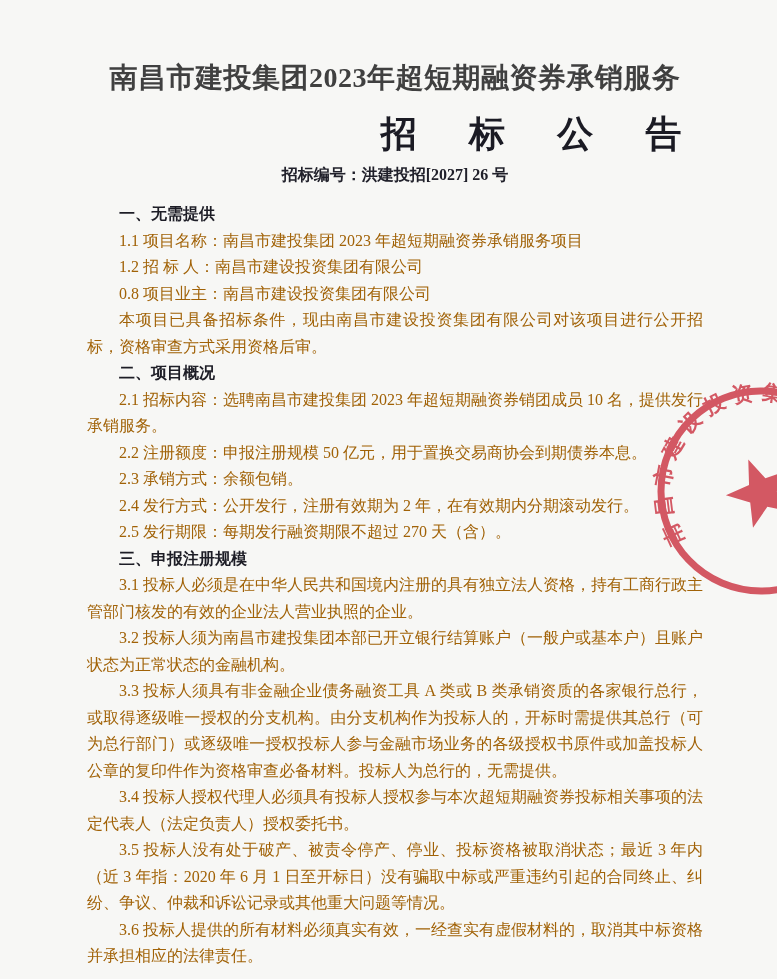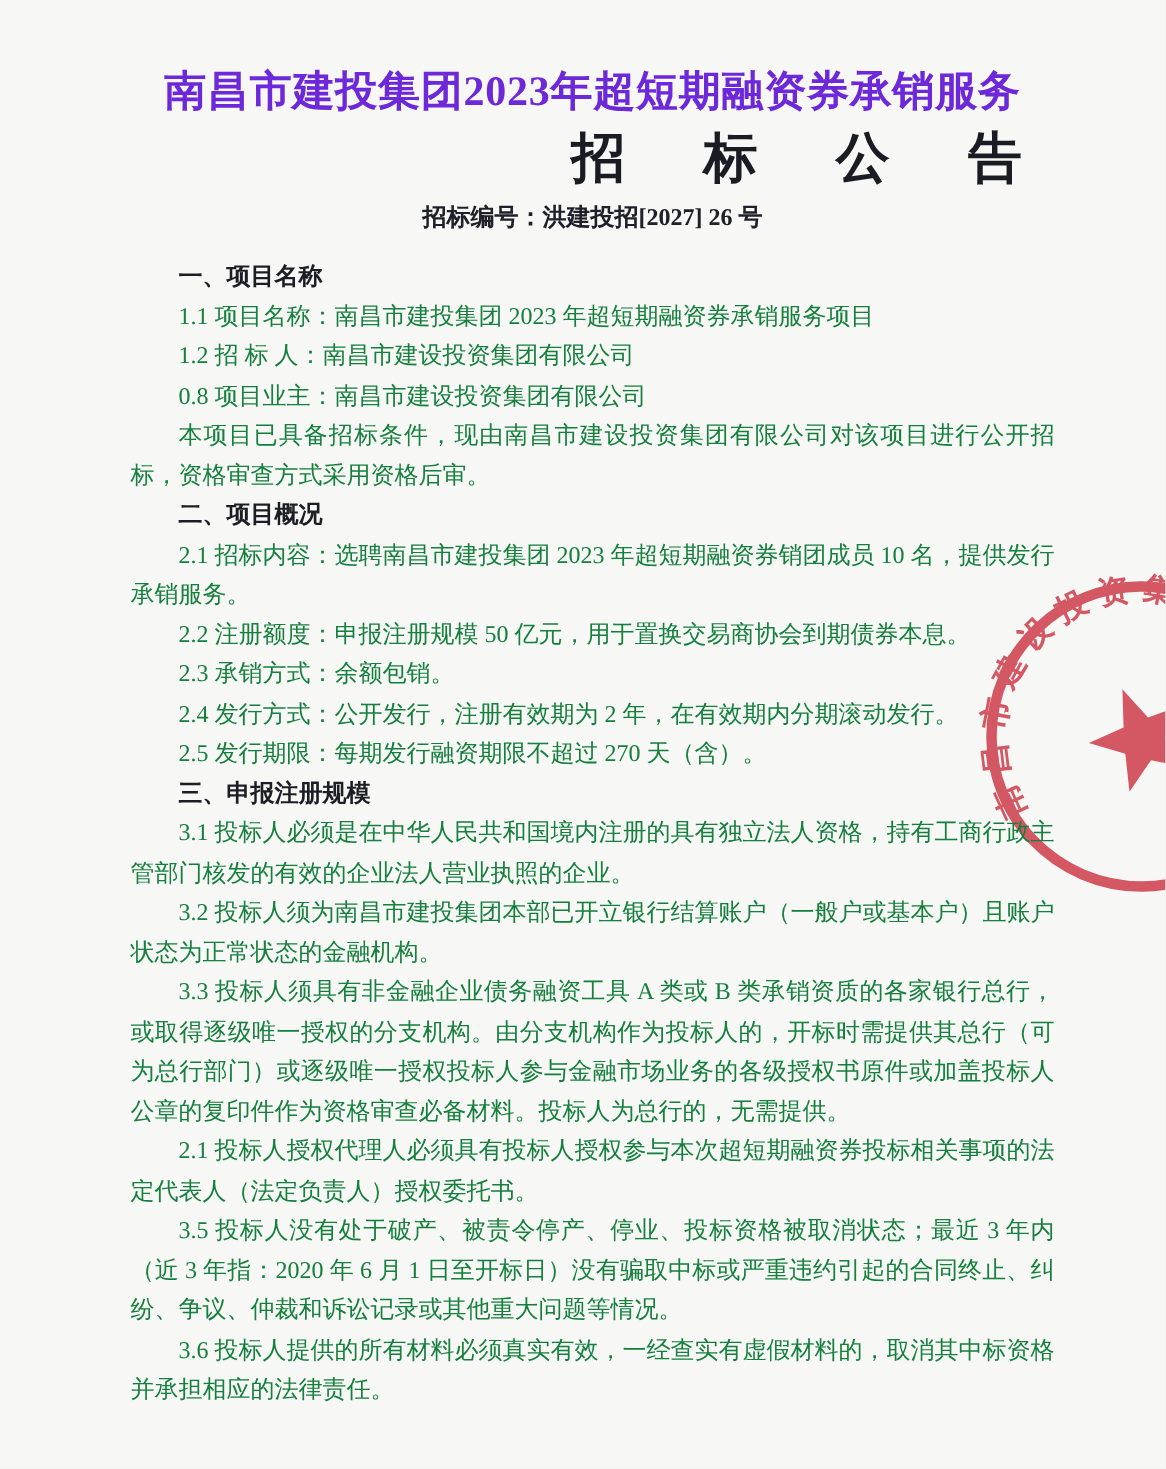--- a/index.html
+++ b/index.html
@@ -19,24 +19,24 @@
   .content {
     position: relative;
     z-index: 2;
     padding: 42px 74px 0 87px;
     box-sizing: border-box;
   }
   .doc-title1 {
     text-align: center;
     font-size: 28px;
     font-weight: bold;
-    color: #6d28d9;
+    color: #404040;
     line-height: 40px;
     letter-spacing: 0.5px;
-    margin: 0;
+    margin: 16px;
   }
   .doc-title2 {
     text-align: right;
     font-size: 36px;
     font-weight: bold;
     color: #1b1b24;
     line-height: 40px;
     letter-spacing: 0.6em;
     margin: 3px 0 0 0.6em; 
   }
@@ -57,21 +57,21 @@
     text-indent: 2em;
     margin: 0;
     color: #1d1d26;
   }
   .para {
     font-size: 16px;
     line-height: 26.5px;
     text-indent: 2em;
     text-align: justify;
     margin: 0;
-    color: #15803d;
+    color: #a16207;
   }
   
   .stamp {
     position: absolute;
     left: 651px; top: 381px;
     width: 220px; height: 220px;
     z-index: 1;
     opacity: 0.88;
     transform: rotate(-22deg);
   }
@@ -98,41 +98,41 @@
 
   <div class="content">
 
     <h1 class="doc-title1">南昌市建投集团2023年超短期融资券承销服务</h1>
     <h1 class="doc-title2">招 标 公 告</h1>
     <div class="doc-number">招标编号：洪建投招[2027] 26 号</div>
 
     <div class="body-text">
 
       <div class="section">
-        <h2 class="section-heading">一、项目名称</h2>
+        <h2 class="section-heading">一、无需提供</h2>
         <p class="para">1.1 项目名称：南昌市建投集团 2023 年超短期融资券承销服务项目</p>
         <p class="para">1.2 招 标 人：南昌市建设投资集团有限公司</p>
         <p class="para">0.8 项目业主：南昌市建设投资集团有限公司</p>
         <p class="para">本项目已具备招标条件，现由南昌市建设投资集团有限公司对该项目进行公开招标，资格审查方式采用资格后审。</p>
       </div>
 
       <div class="section">
         <h2 class="section-heading">二、项目概况</h2>
         <p class="para">2.1 招标内容：选聘南昌市建投集团 2023 年超短期融资券销团成员 10 名，提供发行承销服务。</p>
         <p class="para">2.2 注册额度：申报注册规模 50 亿元，用于置换交易商协会到期债券本息。</p>
         <p class="para">2.3 承销方式：余额包销。</p>
         <p class="para">2.4 发行方式：公开发行，注册有效期为 2 年，在有效期内分期滚动发行。</p>
         <p class="para">2.5 发行期限：每期发行融资期限不超过 270 天（含）。</p>
       </div>
 
       <div class="section">
         <h2 class="section-heading">三、申报注册规模</h2>
         <p class="para">3.1 投标人必须是在中华人民共和国境内注册的具有独立法人资格，持有工商行政主管部门核发的有效的企业法人营业执照的企业。</p>
         <p class="para">3.2 投标人须为南昌市建投集团本部已开立银行结算账户（一般户或基本户）且账户状态为正常状态的金融机构。</p>
         <p class="para">3.3 投标人须具有非金融企业债务融资工具 A 类或 B 类承销资质的各家银行总行，或取得逐级唯一授权的分支机构。由分支机构作为投标人的，开标时需提供其总行（可为总行部门）或逐级唯一授权投标人参与金融市场业务的各级授权书原件或加盖投标人公章的复印件作为资格审查必备材料。投标人为总行的，无需提供。</p>
-        <p class="para">2.1 投标人授权代理人必须具有投标人授权参与本次超短期融资券投标相关事项的法定代表人（法定负责人）授权委托书。</p>
+        <p class="para">3.4 投标人授权代理人必须具有投标人授权参与本次超短期融资券投标相关事项的法定代表人（法定负责人）授权委托书。</p>
         <p class="para">3.5 投标人没有处于破产、被责令停产、停业、投标资格被取消状态；最近 3 年内（近 3 年指：2020 年 6 月 1 日至开标日）没有骗取中标或严重违约引起的合同终止、纠纷、争议、仲裁和诉讼记录或其他重大问题等情况。</p>
         <p class="para">3.6 投标人提供的所有材料必须真实有效，一经查实有虚假材料的，取消其中标资格并承担相应的法律责任。</p>
       </div>
 
     </div>
   </div>
 </div>
 
 </body></html>

